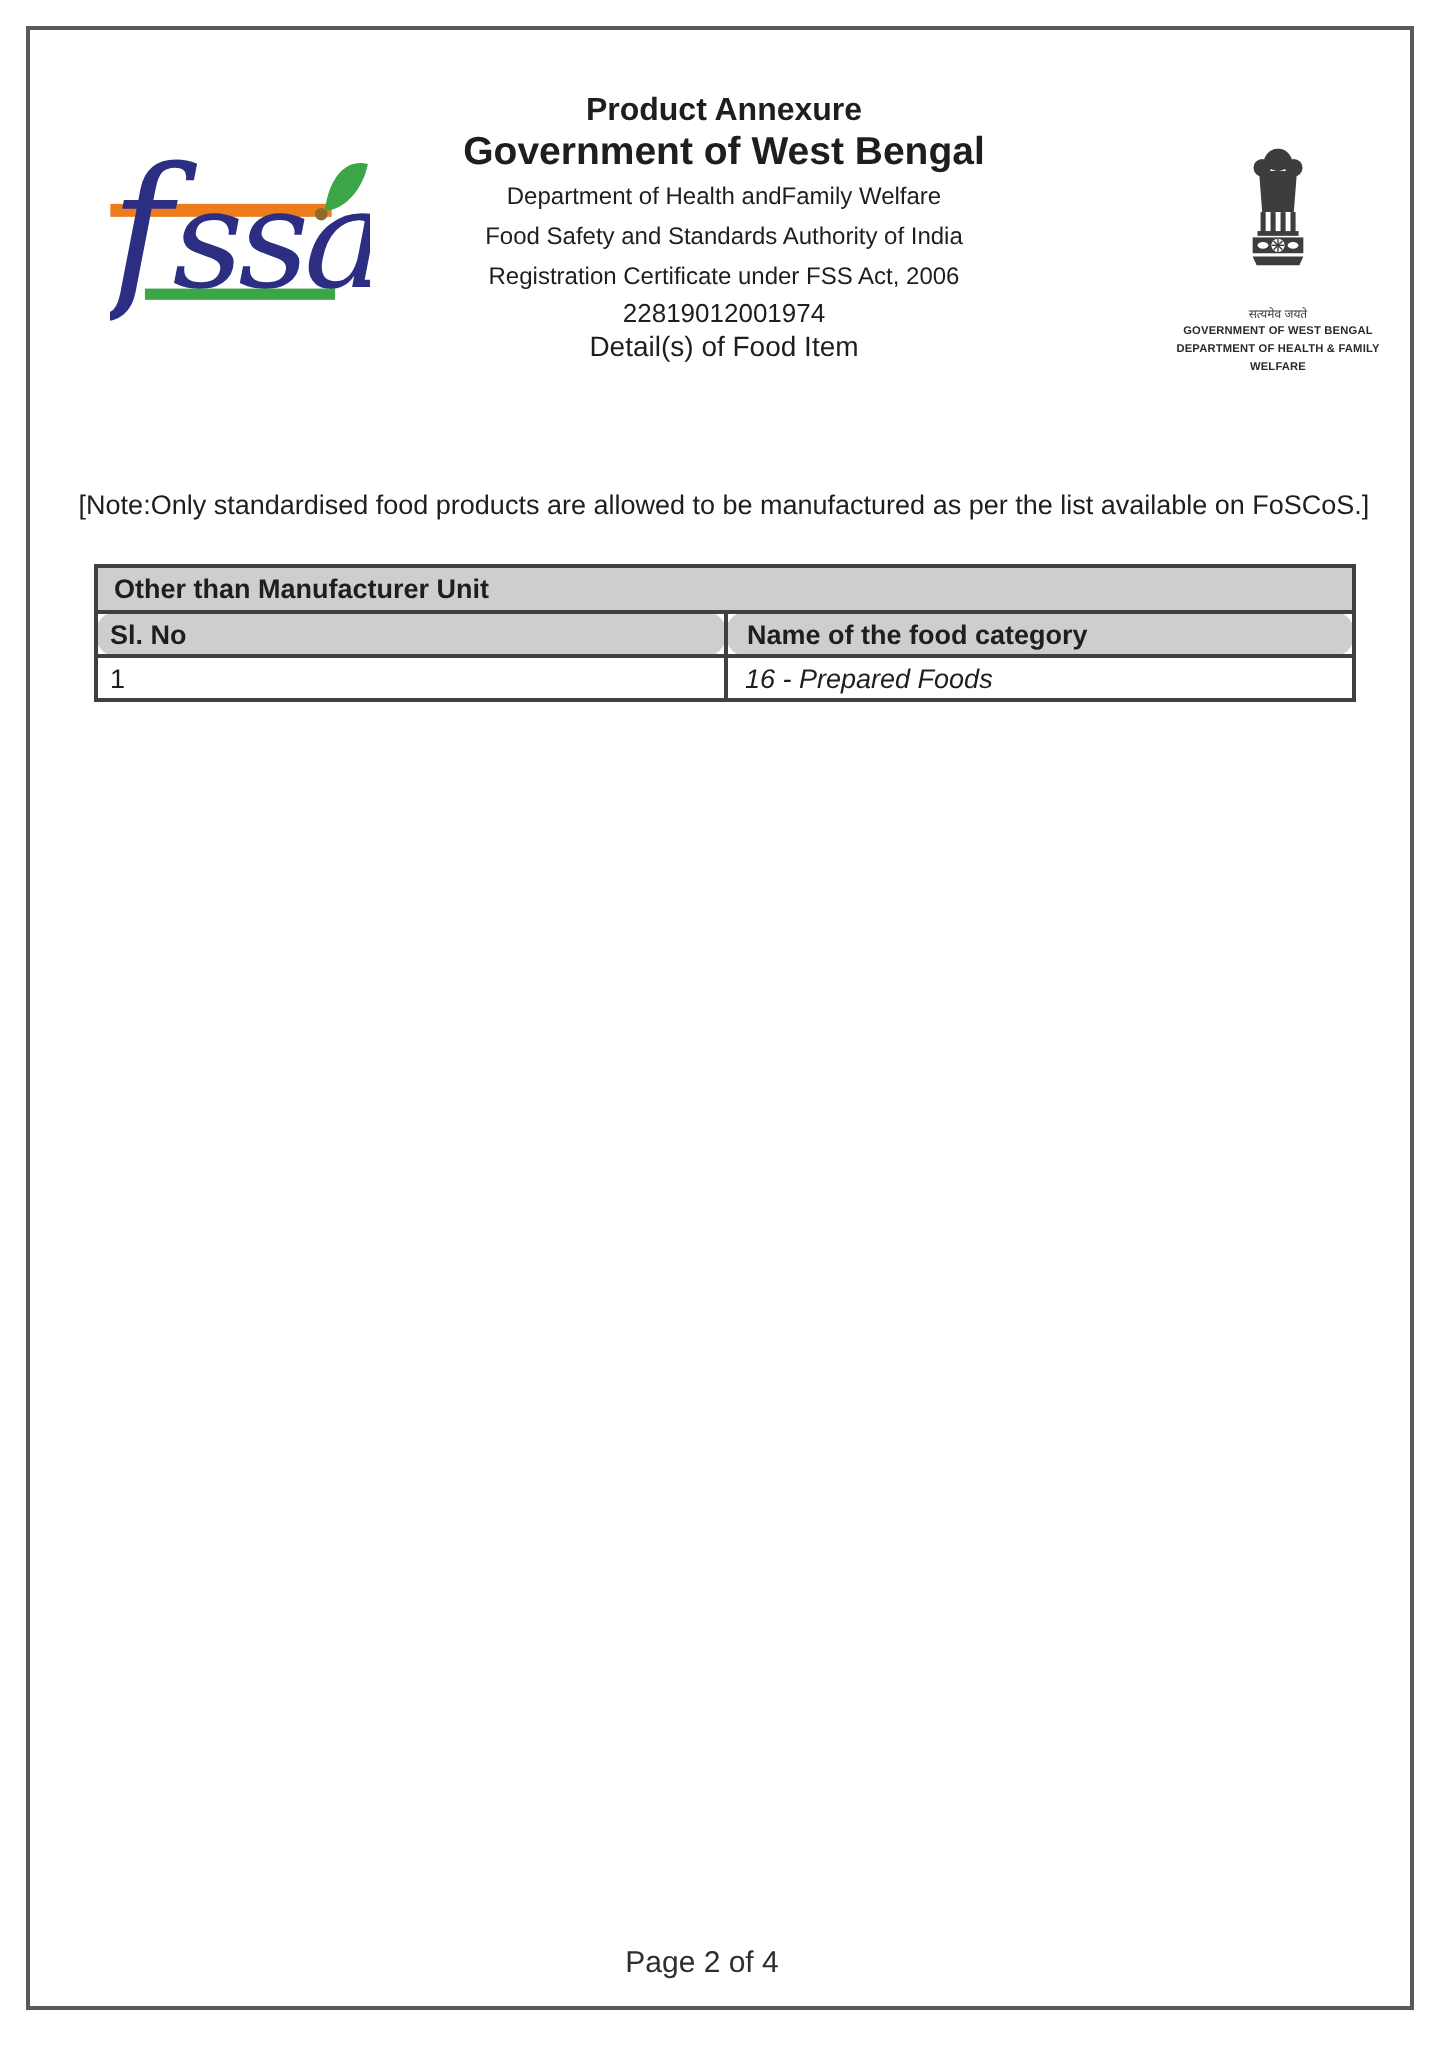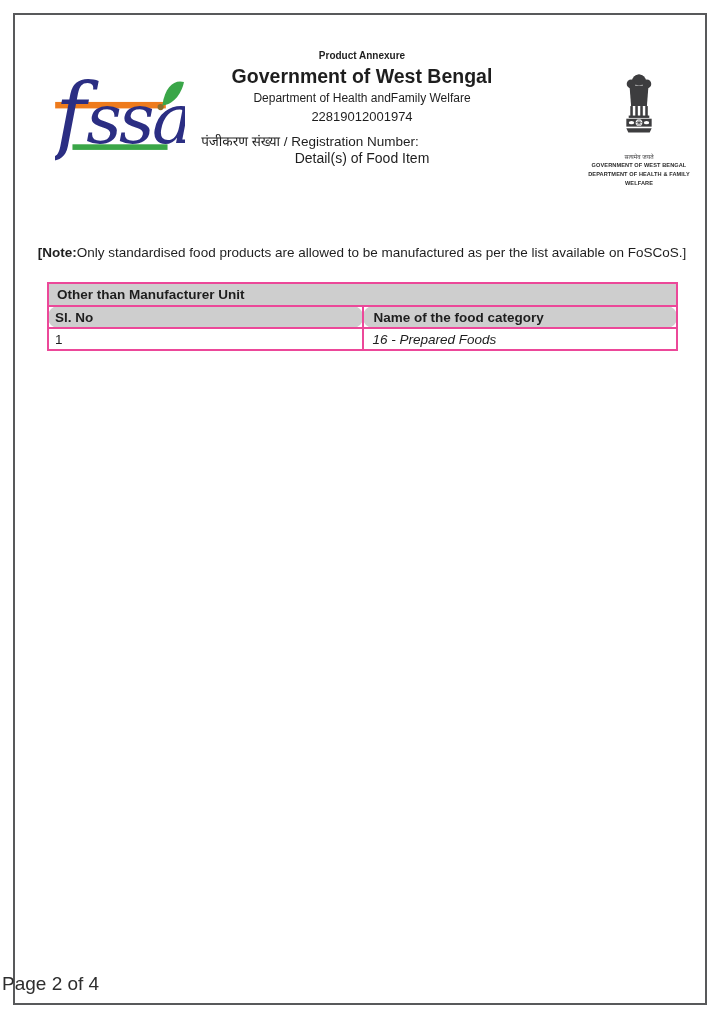--- a/index.html
+++ b/index.html
@@ -19,54 +19,54 @@
   .emblem-block {
     position: absolute; left: 580px; top: 72px; width: 118px; text-align: center;
   }
   .emblem-block svg { display: inline-block; }
   .emblem-motto { font-size: 6px; line-height: 8px; margin-top: 1px; color: #3d3d3f; }
   .emblem-line { font-size: 5.6px; line-height: 9px; font-weight: bold; color: #2a2a2a; letter-spacing: 0.1px; }
   
   .header-block {
     position: absolute; left: 13px; top: 48px; width: 698px; text-align: center;
   }
-  .h-annexure { font-size: 10px;   line-height: 16px; font-weight: bold; }
+  .h-annexure { font-size: 16px;   line-height: 16px; font-weight: bold; }
   .h-title    { font-size: 17.5px; line-height: 22px; font-weight: bold; }
   .h-gov      { font-size: 19.5px; line-height: 24px; font-weight: bold; }
   .h-dept, .h-auth, .h-act { font-size: 12px; line-height: 20px; font-weight: normal; }
   .h-num      { font-size: 13px;   line-height: 17px; font-weight: normal; }
   .h-reglabel { font-size: 13.5px; line-height: 17px; margin-top: 8px; }
   .h-reglabel span { position: relative; left: -52px; }
   .h-details  { font-size: 14px; line-height: 17px; }
   
   .note-line {
     position: absolute; left: 13px; top: 244px; width: 698px;
     text-align: center; font-size: 13.5px; line-height: 17px;
   }
-  .note-line .bold { font-weight: bold; }
+  .note-line .bold { font-weight: normal; }
   
   table.food-table {
     position: absolute; left: 47px; top: 282px; width: 631px;
     border-collapse: collapse; table-layout: fixed; font-size: 13.5px;
   }
   table.food-table td {
-    border: 2px solid #ec4899; vertical-align: middle;
+    border: 2px solid #404040; vertical-align: middle;
     white-space: nowrap; overflow: visible;
   }
   tr.section-row td { background: #cecece; font-weight: bold; height: 23px; padding-left: 8px; }
   tr.cols-row td    { background: #cecece; font-weight: bold; height: 22px; border-radius: 10px; }
   td.col-sl   { width: 45px; padding-left: 6px; }
   td.col-name { padding-left: 10px; }
   tr.data-row td { background: #ffffff; height: 22px; }
   td.cell-sl   { padding-left: 6px; }
   td.cell-name { padding-left: 9px; font-style: italic; }
   
   .page-footer {
     position: absolute; left: 13px; top: 973px; width: 698px;
-    text-align: left; font-size: 19px; color: #2e2e2e;
+    text-align: center; font-size: 15px; color: #2e2e2e;
   }
   .page-footer span { position: relative; left: -11px; }
 </style>
 </head>
 <body>
 
 <div class="page-border"></div>
 
 <div class="fssai-logo">
   <svg width="130" height="102" viewBox="0 0 150 118">
@@ -104,22 +104,23 @@
   </svg>
   <div class="emblem-motto">सत्यमेव जयते</div>
   <div class="emblem-line">GOVERNMENT OF WEST BENGAL</div>
   <div class="emblem-line">DEPARTMENT OF HEALTH &amp; FAMILY WELFARE</div>
 </div>
 
 <div class="header-block">
   <div class="h-annexure">Product Annexure</div>
   <div class="h-gov">Government of West Bengal</div>
   <div class="h-dept">Department of Health andFamily Welfare</div>
+  <div class="h-auth">Food Safety and Standards Authority of India</div>
+  <div class="h-act">Registration Certificate under FSS Act, 2006</div>
   <div class="h-num">22819012001974</div>
-  <div class="h-reglabel"><span>पंजीकरण संख्या / Registration Number:</span></div>
   <div class="h-details">Detail(s) of Food Item</div>
 </div>
 
 <div class="note-line">
   <span class="bold">[Note:</span><span>Only standardised food products are allowed to be manufactured as per the list available on FoSCoS.]</span>
 </div>
 
 <table class="food-table">
   <tbody>
       <tr class="section-row">

